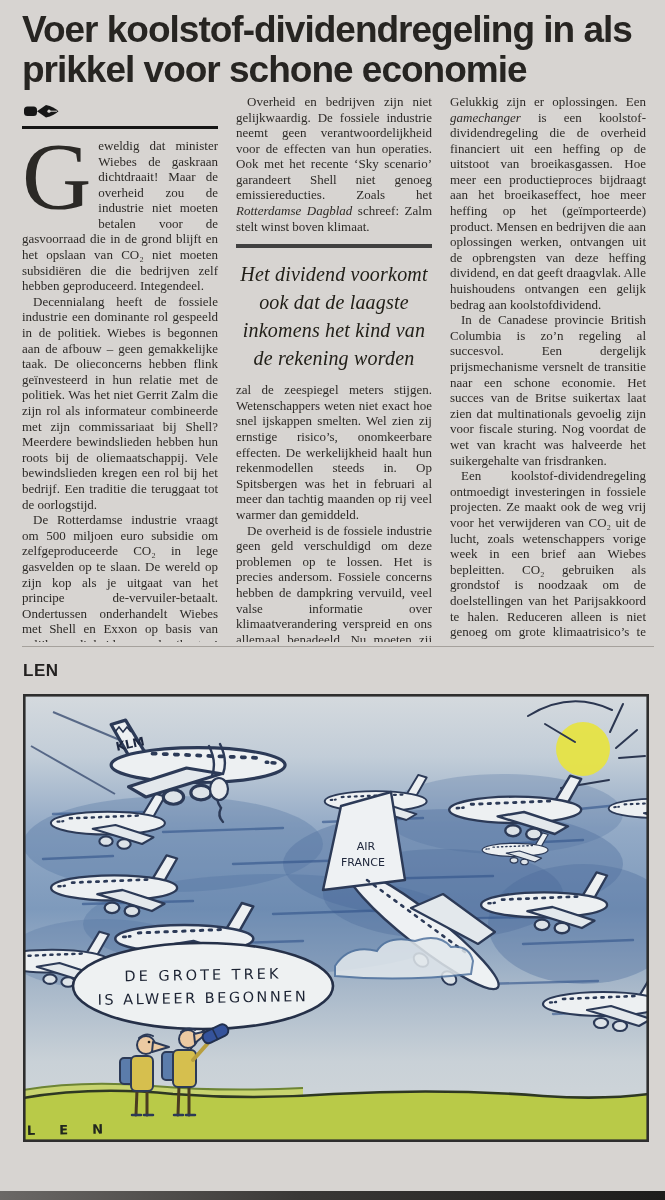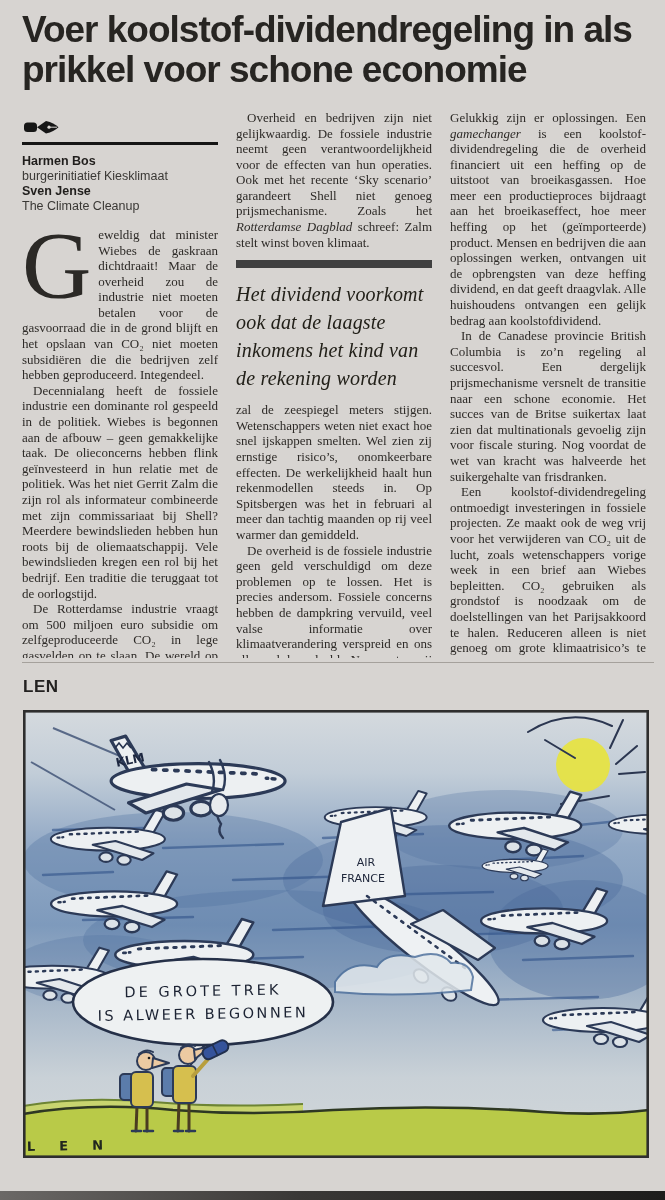--- a/index.html
+++ b/index.html
@@ -5,43 +5,43 @@
   html,body{margin:0;padding:0;}
   body{
     width:665px;height:1200px;position:relative;overflow:hidden;
     background:#d7d4d1;
     font-family:"Liberation Serif",serif;
     color:#2d2a27;
   }
   .page{padding:8px 17px 0 22px;}
   
   h1.headline{
-    margin:2px 0 20px 0;width:636px;
+    margin:2px 0 4px 0;width:636px;
     font-family:"Liberation Sans",sans-serif;
     font-weight:700;font-size:37px;line-height:1.08;
     letter-spacing:-1px;color:#272522;
   }
   .opinion-icon{display:block;margin:8px 0 6px 2px;height:18px;}
   
   .cols{display:flex;gap:18px;height:548px;overflow:hidden;}
   .col{width:196px;font-size:13px;line-height:15.6px;text-align:justify;}
   .col p{margin:0;}
   .col p.indent{text-indent:11px;}
   .col i{font-style:italic;}
   .author-rule{border-top:3px solid #151515;margin:2px 0 9px 0;}
   .authors{font-family:"Liberation Sans",sans-serif;font-size:12.5px;line-height:15px;margin-bottom:13px;color:#3a3835;}
   .author-name{font-weight:700;color:#201e1c;}
   .dropcap{
     float:left;font-family:"Liberation Serif",serif;
     font-size:96px;line-height:74px;height:76px;
     padding:2px 7px 0 0;color:#2b2926;
   }
   .pullquote{
-    border-top:8px solid #404040;margin:10px 0 10px 0;padding-top:12px;
-    font-style:italic;font-size:20px;line-height:28px;text-align:left;
+    border-top:4px solid #404040;margin:10px 0 10px 0;padding-top:12px;
+    font-style:italic;font-size:20px;line-height:28px;text-align:center;
     color:#222019;letter-spacing:.2px;
   }
   
   .divider{border-top:1px solid #a5a19c;margin:4px -6px 0 0;}
   .credit{
     font-family:"Liberation Sans",sans-serif;font-weight:700;
     font-size:17px;letter-spacing:.5px;color:#232120;margin:14px 0 13px 1px;
   }
   .cartoon-wrap{margin-left:1px;}
   .bottom-strip{
@@ -59,36 +59,30 @@
   <div class="cols">
 
     <div class="col">
       <svg class="opinion-icon" width="36" height="18" viewBox="0 0 36 18">
         <rect x="0" y="4.5" width="13" height="9.5" rx="3.5" fill="#161616"></rect>
         <path d="M13 9.2 L22 3 Q30 4.8 34.5 9.2 Q30 13.6 22 15.4 Z" fill="#161616"></path>
         <circle cx="25" cy="9.2" r="1.6" fill="#d7d4d1"></circle>
         <line x1="25" y1="9.2" x2="33" y2="9.2" stroke="#d7d4d1" stroke-width="1"></line>
       </svg>
       <div class="author-rule"></div>
-      <div class="authors">
-        <div class="author-name">Harmen Bos</div>
-        <div>burgerinitiatief Kiesklimaat</div>
-        <div class="author-name">Sven Jense</div>
-        <div>The Climate Cleanup</div>
-      </div>
       <div>
           <p><span class="dropcap">G</span><span>eweldig dat minister Wiebes de gaskraan dichtdraait! Maar de overheid zou de industrie niet moeten betalen voor de gasvoorraad die in de grond blijft en het opslaan van CO₂ niet moeten subsidiëren die die bedrijven zelf hebben geproduceerd. Integendeel.</span></p>
           <p class="indent"><span>Decennialang heeft de fossiele industrie een dominante rol gespeeld in de politiek. Wiebes is begonnen aan de afbouw – geen gemakkelijke taak. De olieconcerns hebben flink geïnvesteerd in hun relatie met de politiek. Was het niet Gerrit Zalm die zijn rol als informateur combineerde met zijn commissariaat bij Shell? Meerdere bewindslieden hebben hun roots bij de oliemaatschappij. Vele bewindslieden kregen een rol bij het bedrijf. Een traditie die teruggaat tot de oorlogstijd.</span></p>
           <p class="indent"><span>De Rotterdamse industrie vraagt om 500 miljoen euro subsidie om zelfgeproduceerde CO₂ in lege gasvelden op te slaan. De wereld op zijn kop als je uitgaat van het principe de-vervuiler-betaalt. Ondertussen onderhandelt Wiebes met Shell en Exxon op basis van gelijkwaardigheid over de ‘kosten’ van het in de grond laten van Gronings gas. De concerns beroepen zich op oude rechten, die ze verkregen in een tijd</span></p>
         </div>
     </div>
 
     <div class="col">
       <div>
-          <p class="indent"><span>Overheid en bedrijven zijn niet gelijkwaardig. De fossiele industrie neemt geen verantwoordelijkheid voor de effecten van hun operaties. Ook met het recente ‘Sky scenario’ garandeert Shell niet genoeg prijsmechanisme. Zoals het </span><i>Rotterdamse Dagblad</i><span> schreef: Zalm stelt winst boven klimaat.</span></p>
+          <p class="indent"><span>Overheid en bedrijven zijn niet gelijkwaardig. De fossiele industrie neemt geen verantwoordelijkheid voor de effecten van hun operaties. Ook met het recente ‘Sky scenario’ garandeert Shell niet genoeg emissiereducties. Zoals het </span><i>Rotterdamse Dagblad</i><span> schreef: Zalm stelt winst boven klimaat.</span></p>
         </div>
       <div class="pullquote">Het dividend voorkomt ook dat de laagste inkomens het kind van de rekening worden</div>
       <div>
           <p><span>zal de zeespiegel meters stijgen. Wetenschappers weten niet exact hoe snel ijskappen smelten. Wel zien zij ernstige risico’s, onomkeerbare effecten. De werkelijkheid haalt hun rekenmodellen steeds in. Op Spitsbergen was het in februari al meer dan tachtig maanden op rij veel warmer dan gemiddeld.</span></p>
           <p class="indent"><span>De overheid is de fossiele industrie geen geld verschuldigd om deze problemen op te lossen. Het is precies andersom. Fossiele concerns hebben de dampkring vervuild, veel valse informatie over klimaatverandering verspreid en ons allemaal benadeeld. Nu moeten zij opdraaien voor het herstel.</span></p>
         </div>
     </div>
 
     <div class="col">
       <div>

